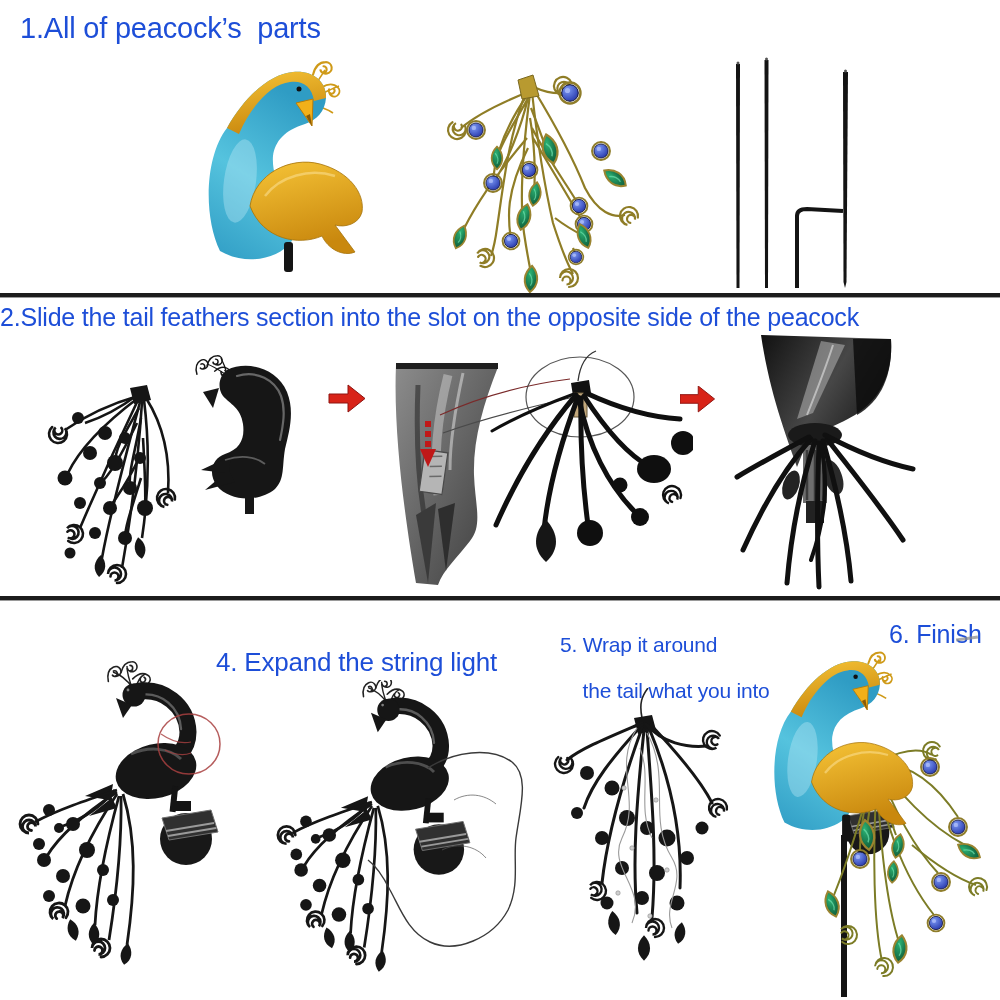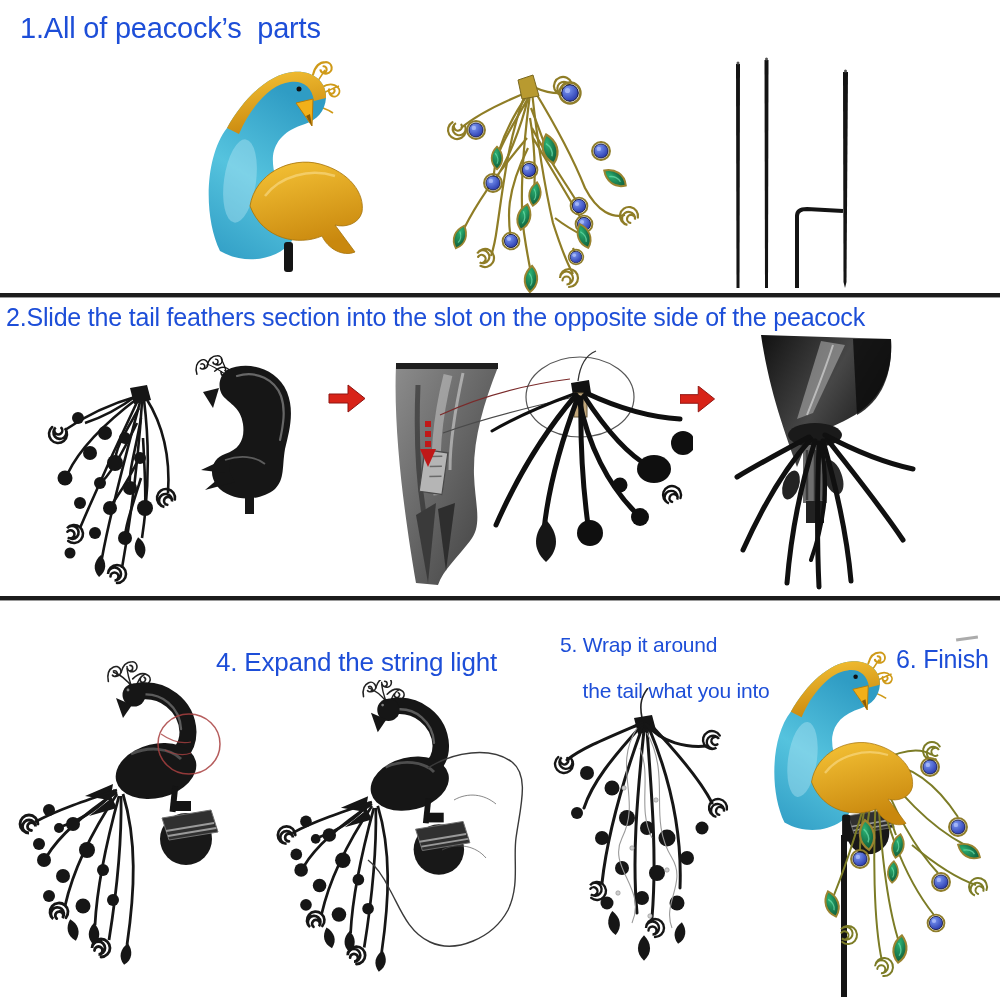--- a/index.html
+++ b/index.html
@@ -1,25 +1,25 @@
 <!DOCTYPE html>
 <html><head>
 <meta charset="utf-8">
 <style>
   html,body{margin:0;padding:0;background:#fff;}
   .stage{position:relative;width:1000px;height:1000px;background:#fff;overflow:hidden;
          font-family:"Liberation Sans", sans-serif;color:#161616;}
   .abs{position:absolute;}
   .step-title{position:absolute;color:#1d4ed8;white-space:pre;letter-spacing:-0.2px;}
   .t1{left:20px;top:12px;font-size:29px;}
-  .t2{left:6px;top:303px;font-size:25px;text-align:right;}
+  .t2{left:0;top:303px;font-size:25px;text-align:right;}
   .t3{left:16px;top:608px;font-size:25px;}
   .t4{left:216px;top:647px;font-size:26px;text-align:right;}
   .t5{left:560px;top:633px;font-size:21px;line-height:23px;}
-  .t6{left:889px;top:645px;font-size:25px;margin-left:7px;}
+  .t6{left:889px;top:620px;font-size:25px;}
   .divider{position:absolute;left:0;width:1000px;height:4px;background:#1c1c1c;
            border-bottom:1px solid #9a9a9a;}
   .dash{position:absolute;left:956px;top:637px;width:22px;height:3px;background:#8f8f8f;
         transform:rotate(-8deg);opacity:.75;}
   svg{display:block;}
 </style>
 </head>
 <body>
 
 <div class="stage">

